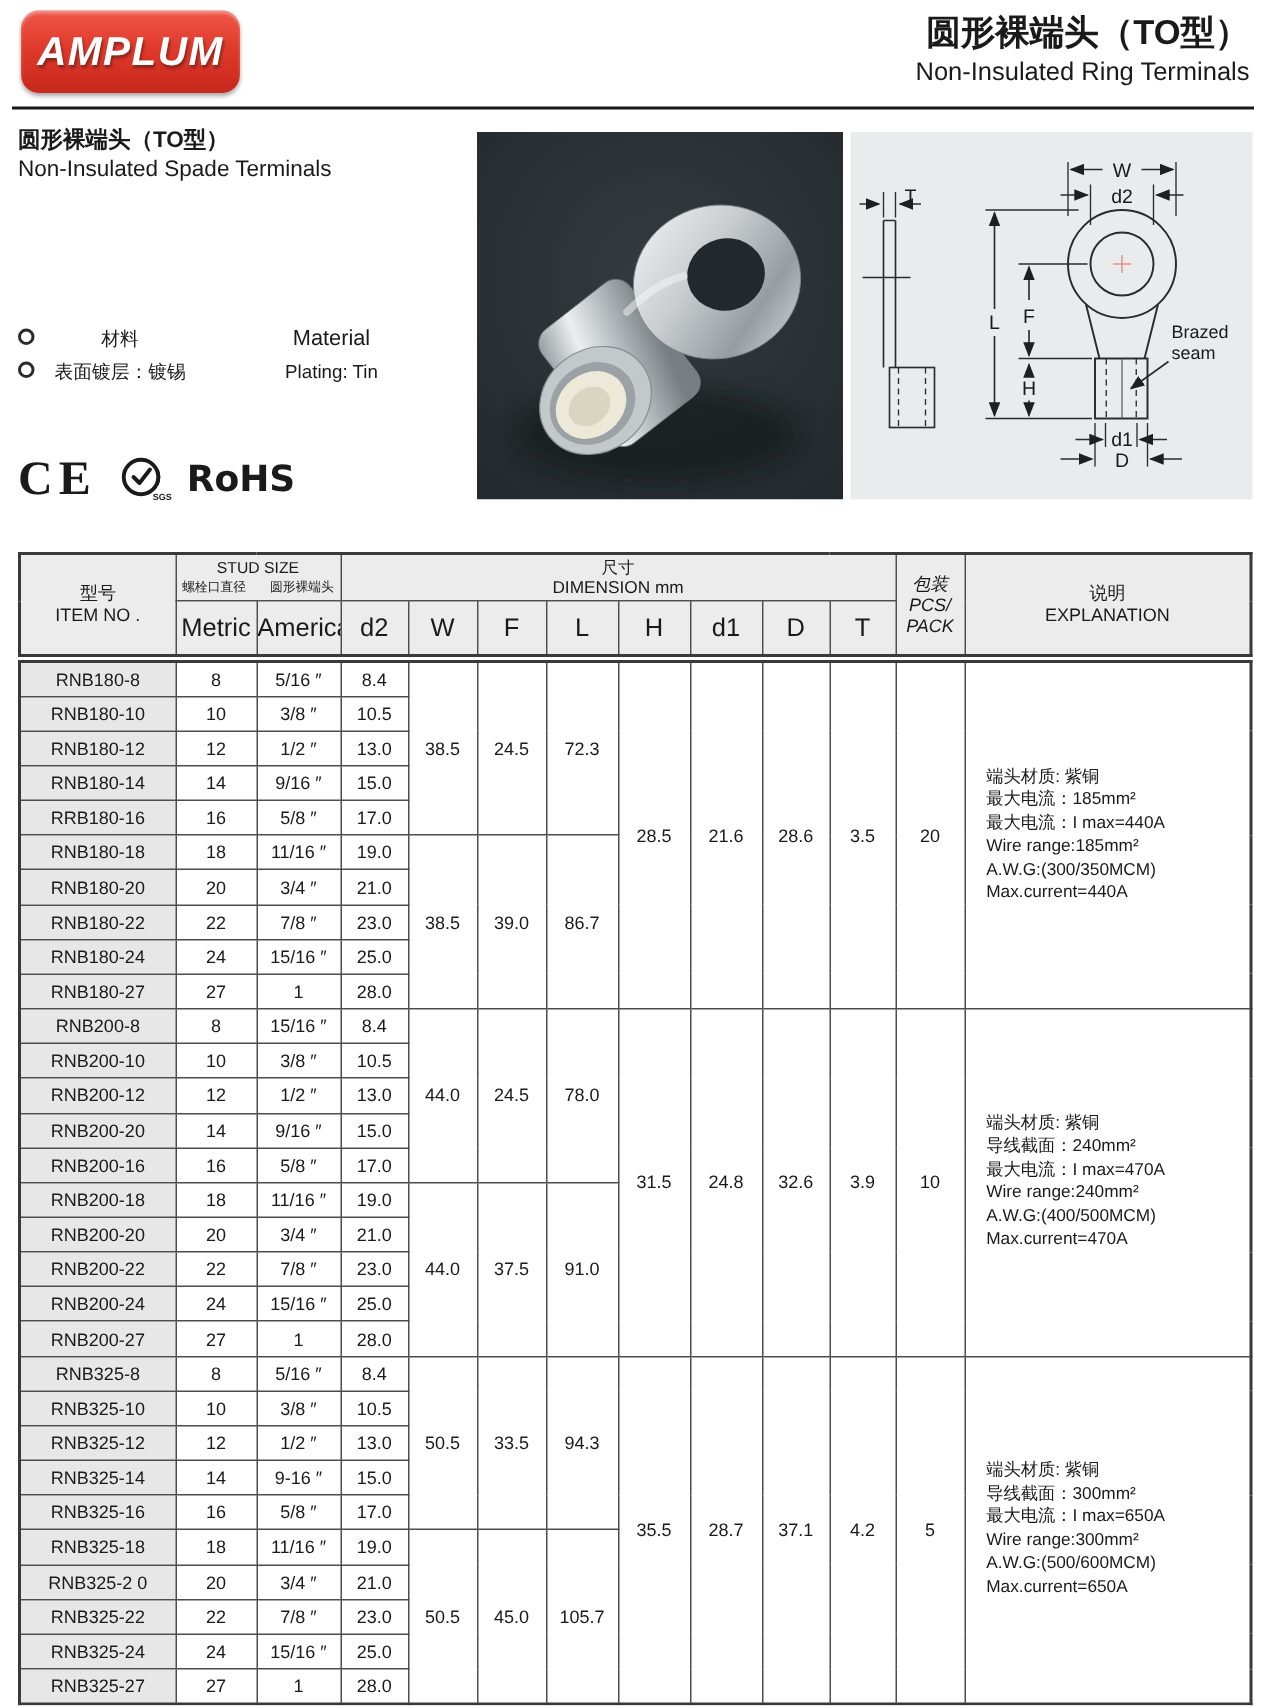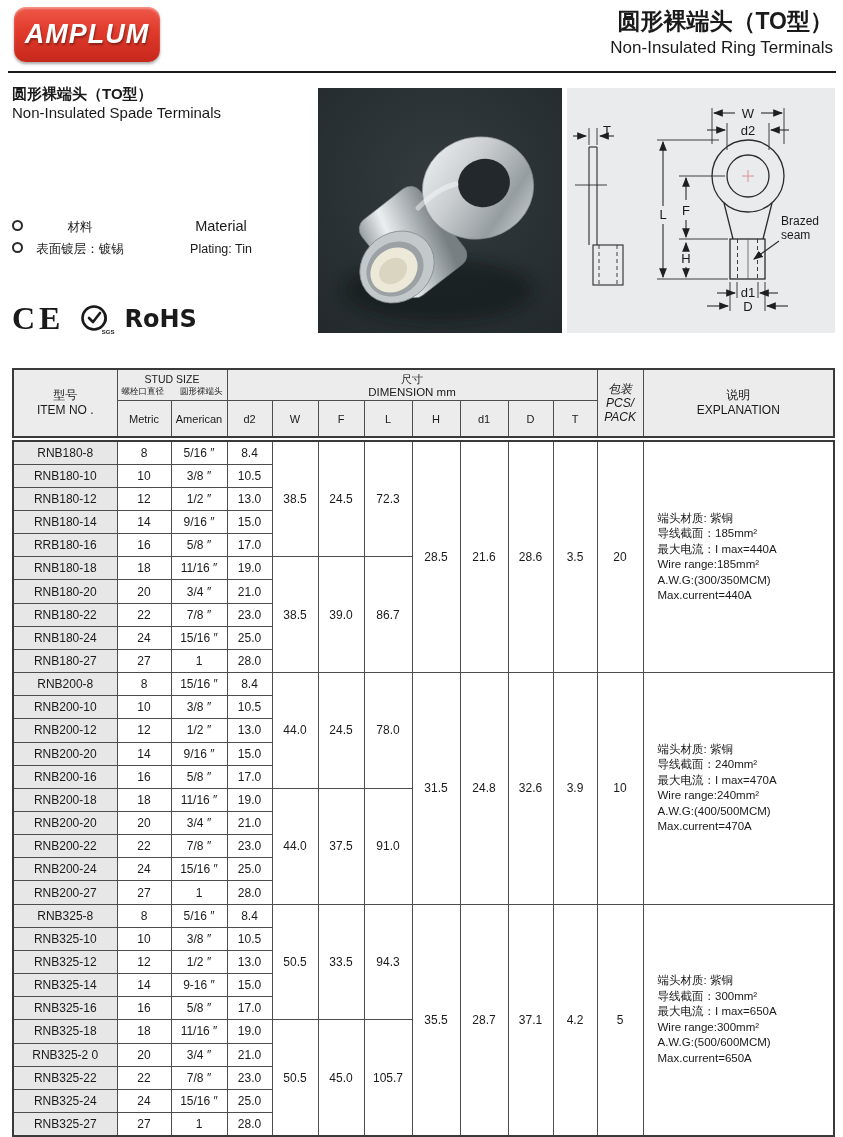--- a/index.html
+++ b/index.html
@@ -41,21 +41,21 @@
   .diagram text{font-family:"Liberation Sans",sans-serif;fill:#1a1a1a;}
 
   
   .spec{border-collapse:collapse;table-layout:fixed;width:821px;font-size:12px;}
   .spec td{border:1px solid #4d4d4d;text-align:center;vertical-align:middle;padding:0;overflow:hidden;}
   table.spec{border:2px solid #3a3a3a;}
   .spec-head{position:absolute;left:12px;top:368px;}
   .spec-body{position:absolute;left:12px;top:440px;}
   .spec-head td{background:#ececec;}
   .hrow1 td{height:30px;}
-  .hrow2 td{height:35px;font-size:11px;}
+  .hrow2 td{height:35px;font-size:17px;}
   .stud-title{font-size:10.5px;line-height:13px;}
   .stud-sub{font-size:8.5px;line-height:11px;display:flex;justify-content:space-between;padding:0 4px;}
   .dim-zh{font-size:11px;line-height:14px;}
   .dim-en{font-size:11.5px;line-height:13px;}
   .two-line{font-size:12px;line-height:15px;}
   .pack-head{font-size:12px;line-height:14px;font-style:italic;}
   .spec-body tr{height:23.17px;}
   .col-item{background:#e7e7e7;}
   td.expl{text-align:left;padding:0 6px 0 14px;font-size:11.5px;line-height:15.5px;background:#fff;}
 </style>
@@ -296,21 +296,21 @@
           <td rowspan="5">38.5</td>
           <td rowspan="5">24.5</td>
           <td rowspan="5">72.3</td>
           <td rowspan="10">28.5</td>
           <td rowspan="10">21.6</td>
           <td rowspan="10">28.6</td>
           <td rowspan="10">3.5</td>
           <td rowspan="10">20</td>
           <td rowspan="10" class="expl">
             <div>端头材质: 紫铜</div>
-            <div>导线截面：185mm²</div>
+            <div>最大电流：185mm²</div>
             <div>最大电流：I max=440A</div>
             <div>Wire range:185mm²</div>
             <div>A.W.G:(300/350MCM)</div>
             <div>Max.current=440A</div>
           </td>
         </tr>
         <tr>
           <td class="col-item">RNB180-10</td>
           <td>10</td>
           <td>3/8 ″</td>

